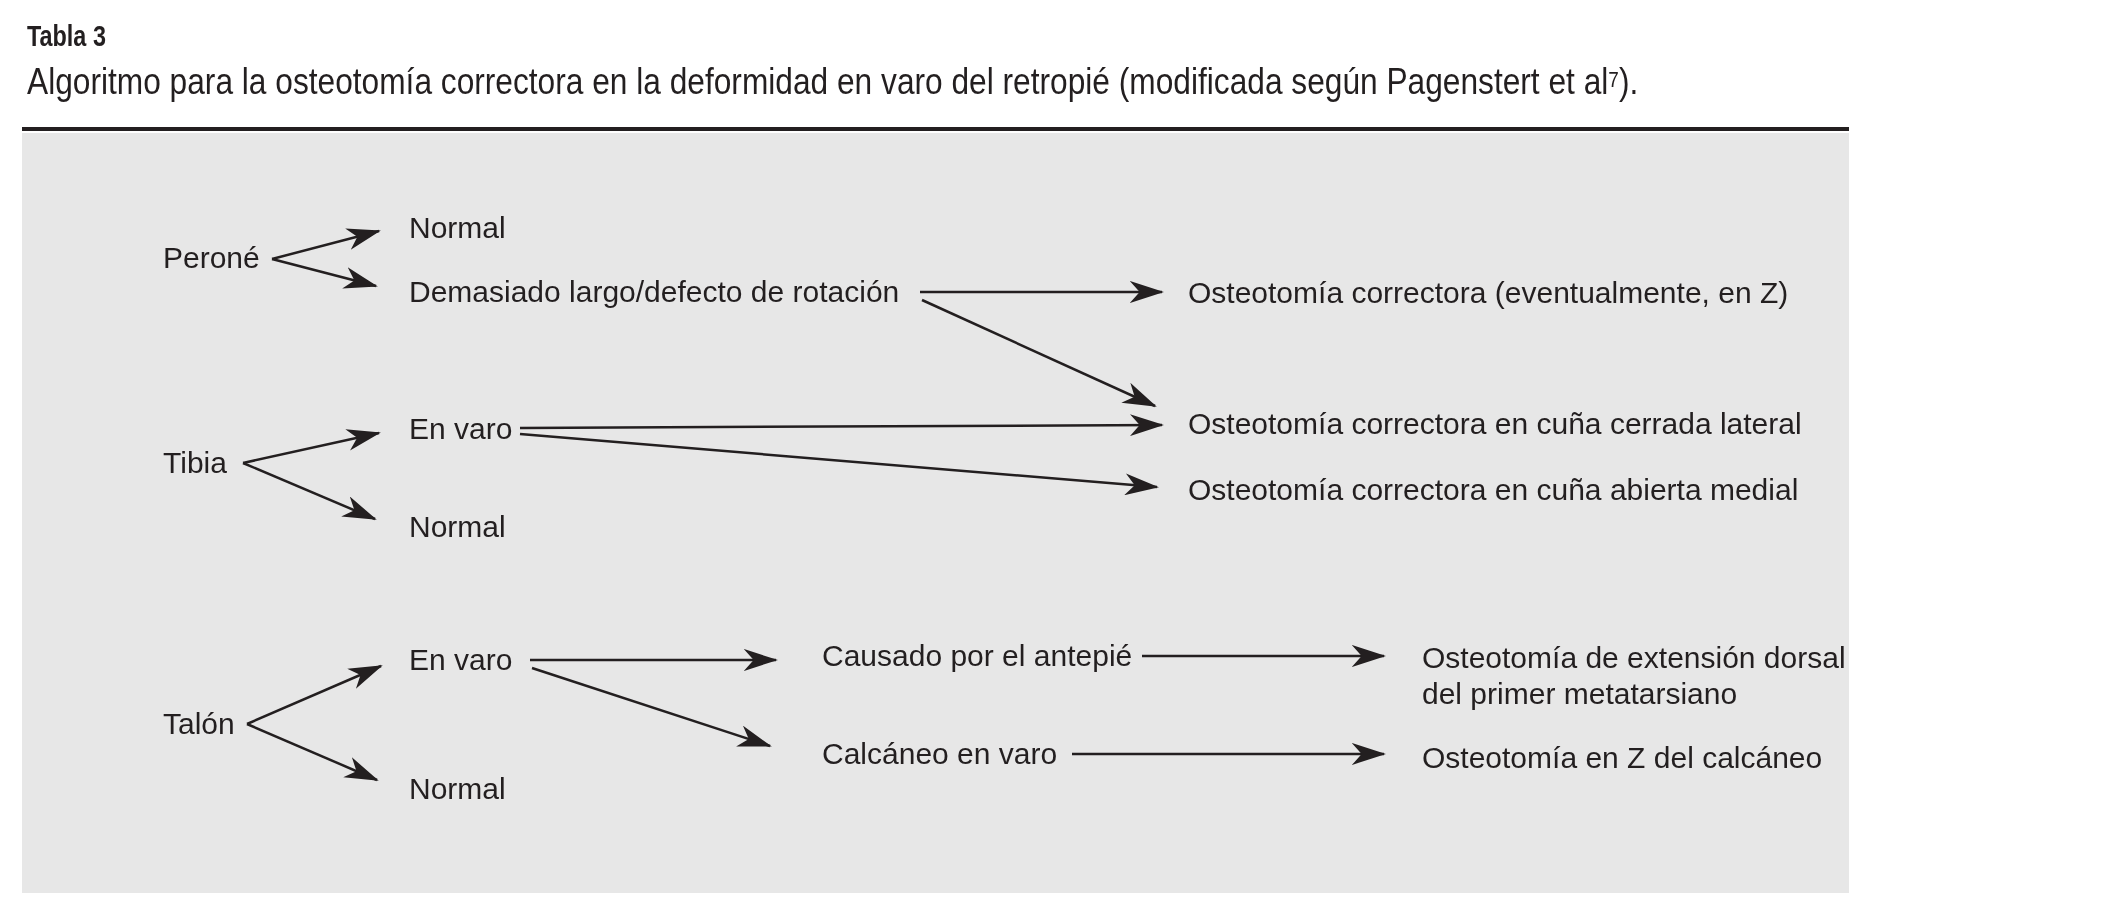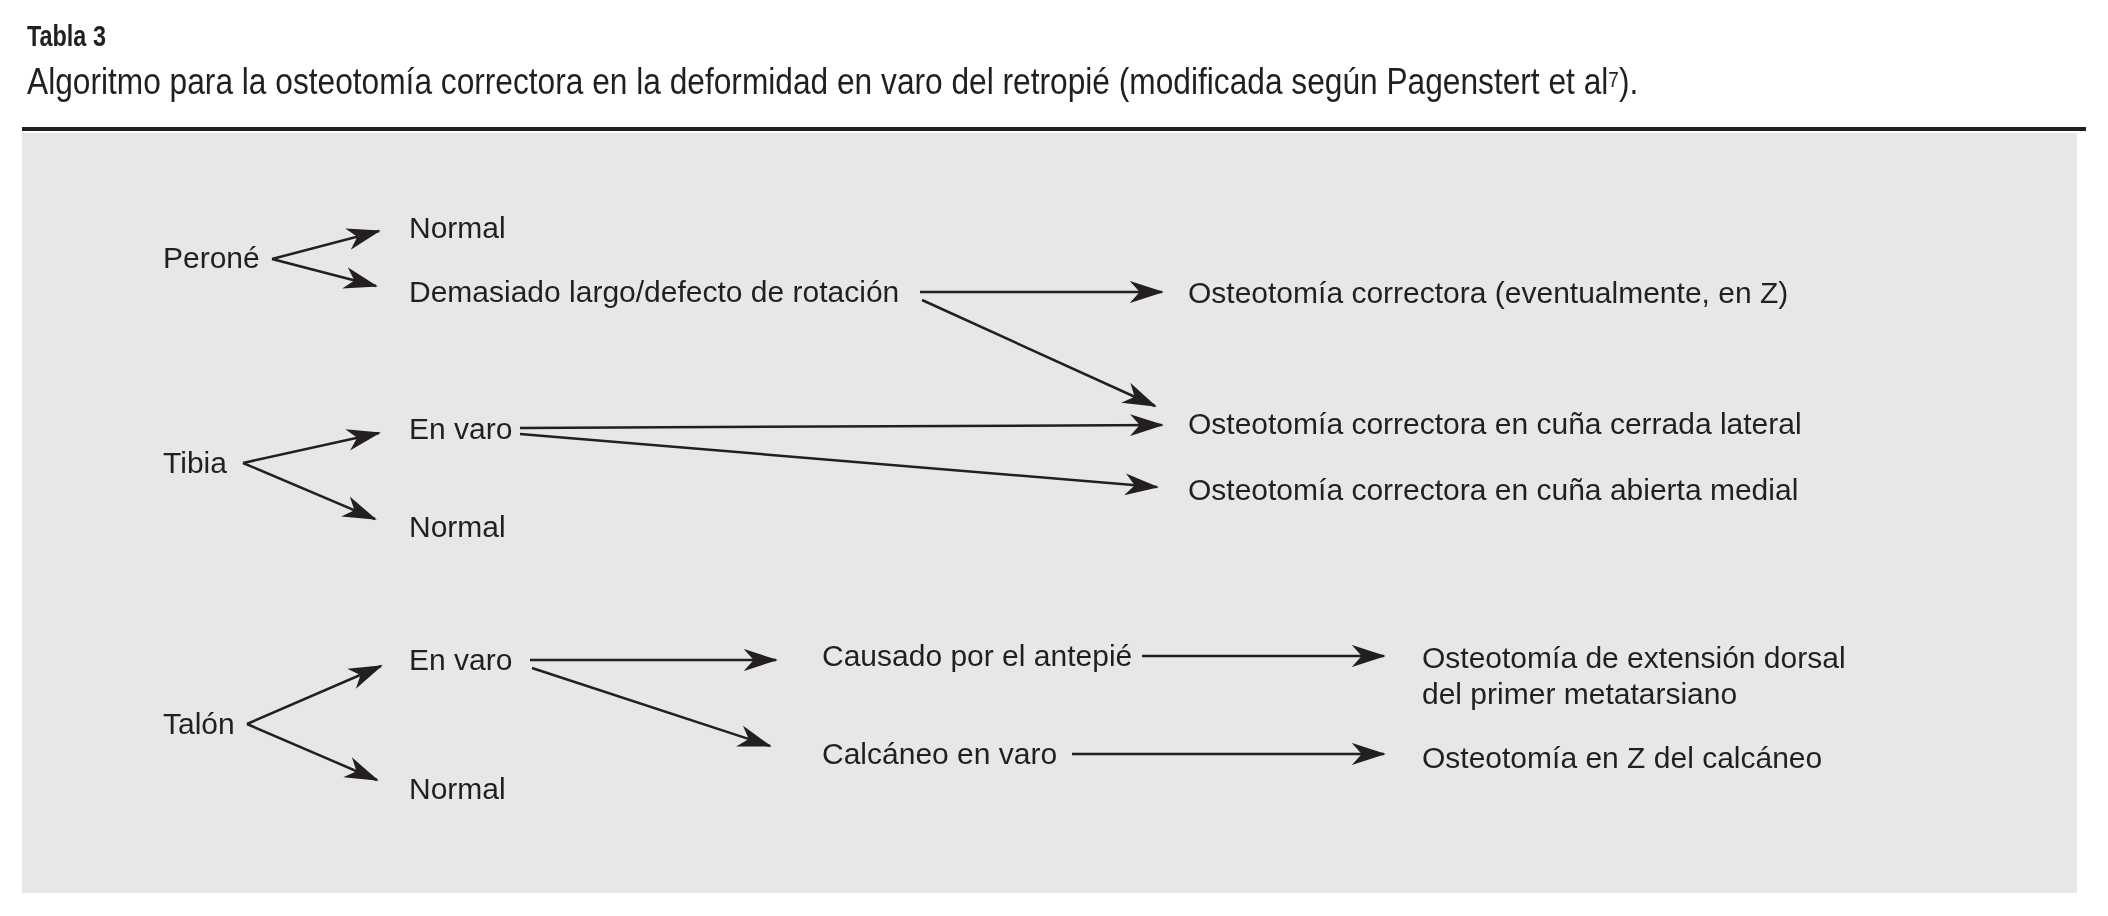--- a/index.html
+++ b/index.html
@@ -1,18 +1,18 @@
 <!DOCTYPE html>
 <html><head>
 <meta charset="utf-8">
 <style>
   html, body { margin: 0; padding: 0; background: #ffffff; }
   .page {
     position: relative;
-    width: 2108px;
+    width: 1849px;
     height: 916px;
     background: #ffffff;
     font-family: "Liberation Sans", sans-serif;
     color: #231f20;
     overflow: hidden;
   }
   .table-label {
     position: absolute;
     left: 27px;
     top: 21px;

